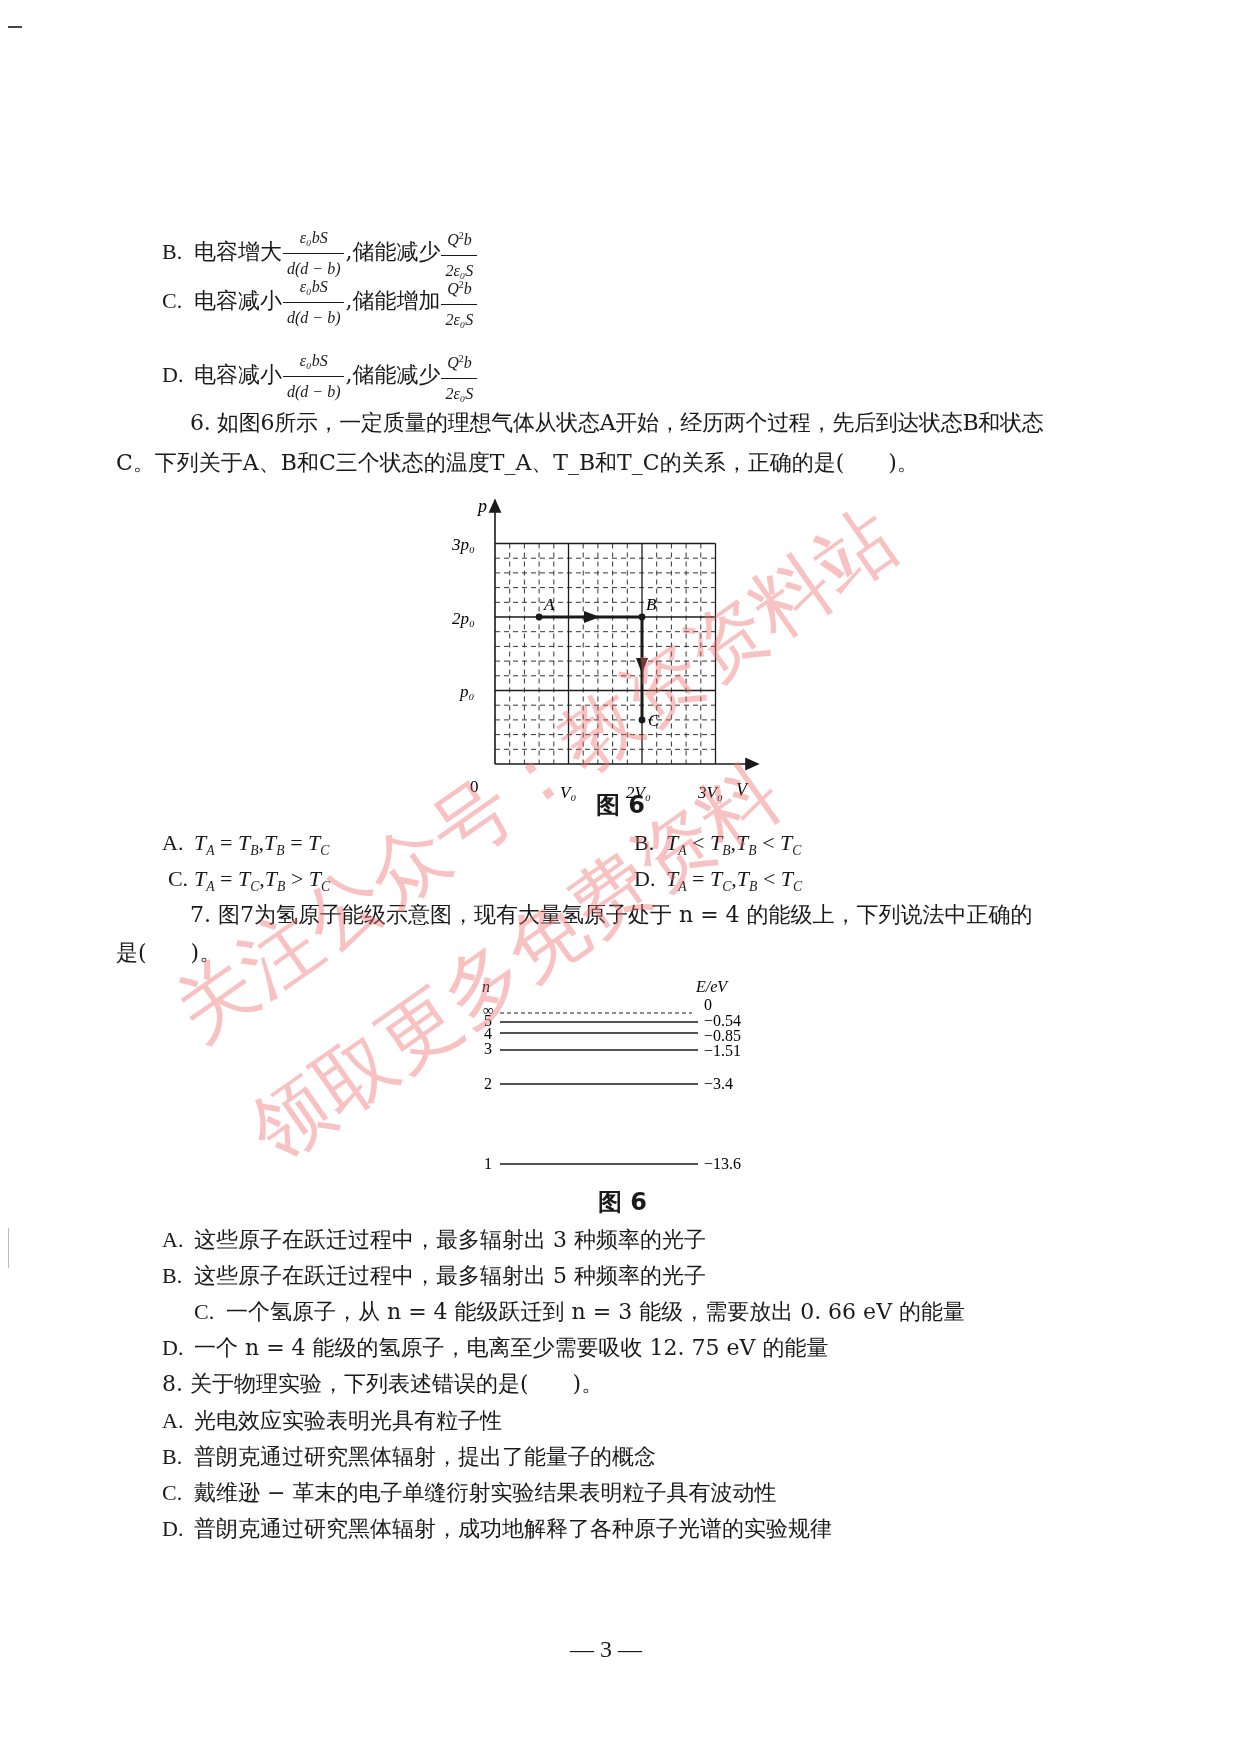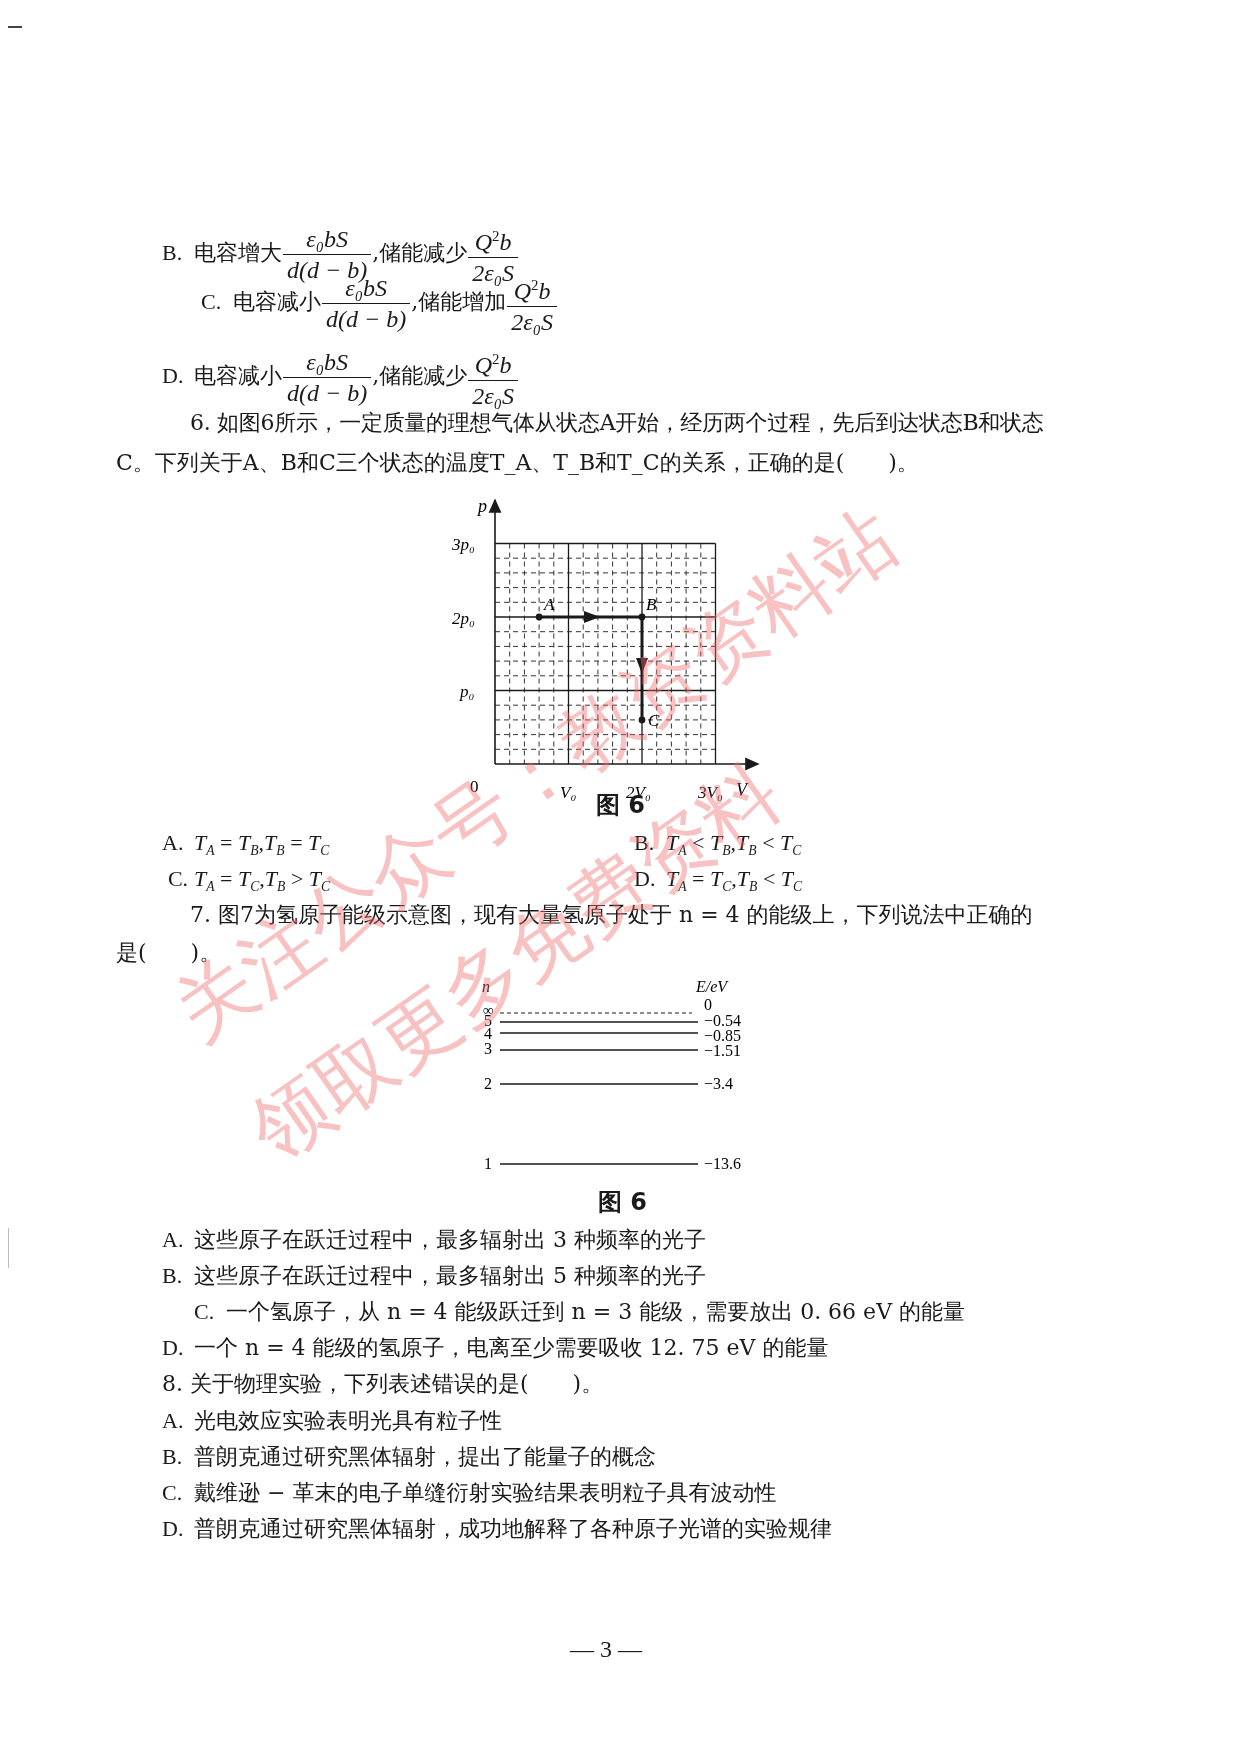--- a/index.html
+++ b/index.html
@@ -10,21 +10,21 @@
   }
   .abs { position: absolute; white-space: nowrap; }
   .line { font-size: 22px; line-height: 30px; }
   .math { font-family: "Liberation Serif", "DejaVu Serif", serif; font-style: italic; }
   .up { font-style: normal; }
   .sub { font-size: 0.62em; vertical-align: -0.35em; font-style: italic; }
   .sup { font-size: 0.62em; vertical-align: 0.6em; font-style: normal; }
   .frac {
     display: inline-block; vertical-align: middle; text-align: center;
     font-family: "Liberation Serif", "DejaVu Serif", serif; font-style: italic;
-    font-size: 24px; margin: 0 1px;
+    font-size: 16px; margin: 0 1px;
   }
   .frac .num { display: block; padding: 0 4px; line-height: 30px; border-bottom: 1.5px solid #1a1a1a; }
   .frac .den { display: block; padding: 0 4px; line-height: 30px; }
   .label-opt { display: inline-block; width: 32px; font-family: "Liberation Serif", serif; }
   .corner-mark { position: absolute; left: 8px; top: 26px; width: 14px; height: 2px; background: #444; }
   .margin-mark { position: absolute; left: 8px; top: 1228px; width: 1px; height: 40px; background: #bbb; }
   .watermark {
     position: absolute; color: rgba(240, 110, 110, 0.42);
     font-family: "DejaVu Sans", "Liberation Sans", sans-serif;
     font-size: 78px; white-space: nowrap; transform-origin: left bottom;
@@ -37,21 +37,21 @@
 </head>
 <body>
 
 <div class="corner-mark"></div>
 <div class="margin-mark"></div>
 
 <div class="abs line" style="left:162px; top:197px;margin-top:24px;">
   <span class="label-opt">B.</span><span>电容增大</span><span class="frac"><span class="num">ε₀bS</span><span class="den">d(d − b)</span></span><span>,</span><span>储能减少</span><span class="frac"><span class="num"><span>Q</span><span class="sup">2</span><span>b</span></span><span class="den">2ε₀S</span></span>
 </div>
 
-<div class="abs line" style="left:162px; top:270px;margin-left:39px;">
+<div class="abs line" style="left:162px; top:270px;">
   <span class="label-opt">C.</span><span>电容减小</span><span class="frac"><span class="num">ε₀bS</span><span class="den">d(d − b)</span></span><span>,</span><span>储能增加</span><span class="frac"><span class="num"><span>Q</span><span class="sup">2</span><span>b</span></span><span class="den">2ε₀S</span></span>
 </div>
 
 <div class="abs line" style="left:162px; top:344px;">
   <span class="label-opt">D.</span><span>电容减小</span><span class="frac"><span class="num">ε₀bS</span><span class="den">d(d − b)</span></span><span>,</span><span>储能减少</span><span class="frac"><span class="num"><span>Q</span><span class="sup">2</span><span>b</span></span><span class="den">2ε₀S</span></span>
 </div>
 
 <div class="abs line" style="left:190px; top:408px; letter-spacing:-0.3px;">6. 如图6所示，一定质量的理想气体从状态A开始，经历两个过程，先后到达状态B和状态</div>
 <div class="abs line" style="left:116px; top:448px;">C。下列关于A、B和C三个状态的温度T_A、T_B和T_C的关系，正确的是(　　)。</div>
 

